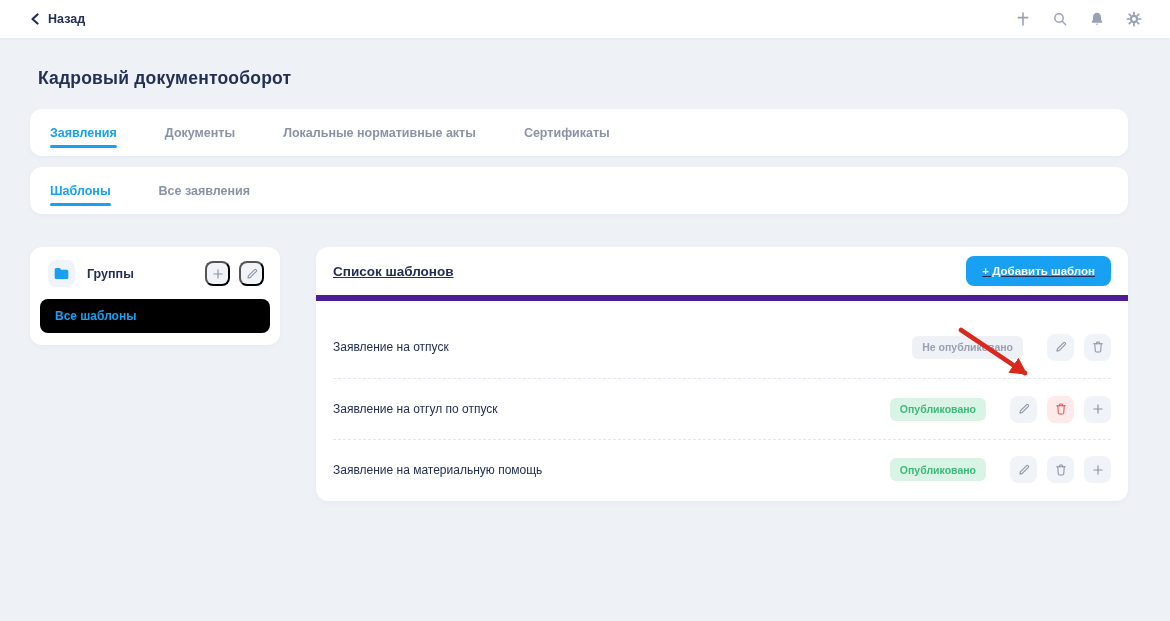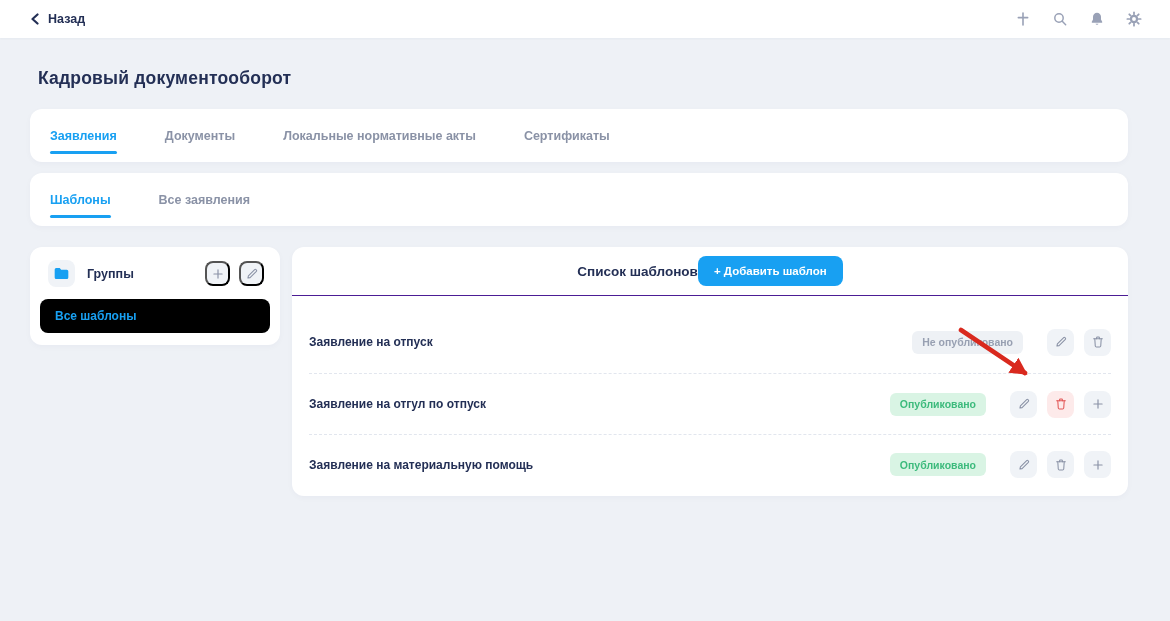--- a/index.html
+++ b/index.html
@@ -24,36 +24,36 @@
   }
   .topbar-icons { display:flex; align-items:center; gap:20px; color:#99a1b6; }
   .tb-icon { width:17px; height:17px; display:flex; align-items:center; justify-content:center; cursor:pointer; }
   .tb-icon svg { width:16px; height:16px; }
 
   
   .content { padding:0 42px 0 30px; }
   .page-title { margin:30px 8px 20px; font-size:17.5px; font-weight:700; letter-spacing:.2px; }
 
   .tabcard {
-    background:#fff; border-radius:12px; height:53px;
+    background:#fff; border-radius:12px; height:47px;
     display:flex; align-items:stretch; padding:0 20px; gap:48px;
     margin-bottom:11px;
     box-shadow:0 2px 6px rgba(35,47,85,0.03);
   }
   .tab {
     display:flex; align-items:center; position:relative;
     font-size:12.5px; font-weight:700; color:#8a92a6; cursor:pointer; white-space:nowrap;
   }
   .tab.active { color:#18a0f2; }
   .tab.active::after {
     content:""; position:absolute; left:0; right:0; bottom:8px;
     height:3px; border-radius:2px; background:#18a0f2;
   }
 
-  .columns { display:flex; gap:12px; margin-top:21px; }
+  .columns { display:flex; gap:36px; margin-top:33px; }
 
   
   .groups-card {
     width:250px; background:#fff; border-radius:12px;
     padding:13px 10px 12px; align-self:flex-start;
     box-shadow:0 2px 6px rgba(35,47,85,0.03);
   }
   .groups-header { display:flex; align-items:center; padding:0 6px 0 8px; margin-bottom:12px; }
   .folder-box {
     width:27px; height:27px; border-radius:8px; background:#f0f3f7;
@@ -69,37 +69,37 @@
     background:#000000; color:#18a0f2; border-radius:8px;
     padding:10px 15px; font-weight:700; font-size:12px; cursor:pointer;
   }
 
   
   .main-card {
     flex:1; background:#fff; border-radius:12px; padding-bottom:2px;
     box-shadow:0 2px 6px rgba(35,47,85,0.03); align-self:flex-start;
   }
   .main-header {
-    display:flex; align-items:center; justify-content:center;
-    padding:9px 17px; border-bottom:1px solid #4c1d95;
+    display:flex; align-items:center; justify-content:space-between;
+    padding:9px 17px; border-bottom:6px solid #4c1d95;text-decoration:underline;
   }
   .main-title { font-size:13.5px; font-weight:700; }
   .add-btn {
     background:#18a0f2; color:#fff; border:none; border-radius:8px;
     height:30px; padding:0 16px; font-size:11.5px; font-weight:700;
     font-family:inherit; cursor:pointer;
   }
   .rows { padding:0 17px; }
   .row {
     display:flex; align-items:center; height:61px;
     border-bottom:1px dashed #e2e6ee;
   }
   .row.first { height:78px; padding-top:15px; }
   .row:last-child { border-bottom:none; height:59px;justify-content:space-between; }
-  .row-title { flex:1; font-size:12px; font-weight:700; }
+  .row-title { flex:1; font-size:12px; font-weight:400; }
   .badge {
     height:23px; display:flex; align-items:center; padding:0 10px;
     border-radius:6px; font-size:10.5px; font-weight:700; margin-right:14px;
     white-space:nowrap;
   }
   .badge.draft { background:#eef1f5; color:#98a0b2; }
   .badge.published { background:#d9f4e4; color:#3cba7c; }
   .action-btn {
     width:27px; height:27px; border-radius:8px; background:#f0f3f7;
     display:flex; align-items:center; justify-content:center;

